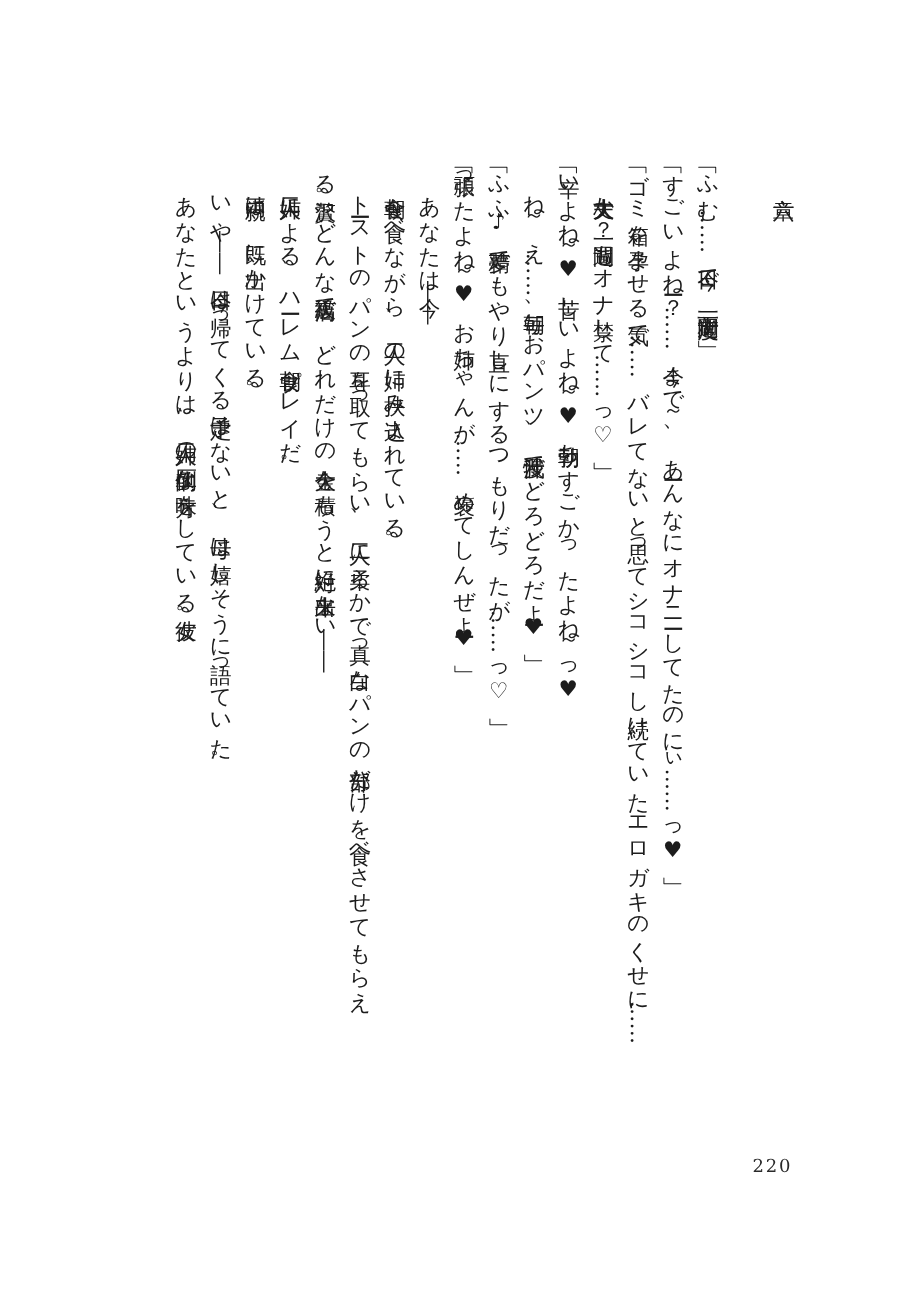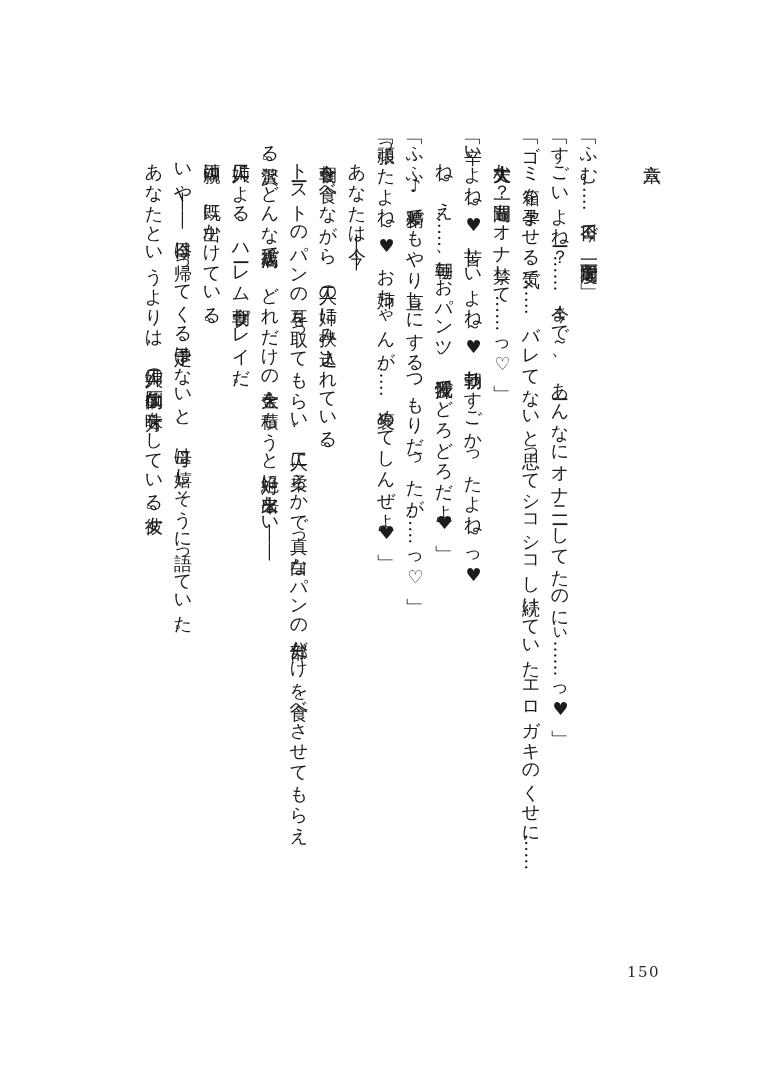--- a/index.html
+++ b/index.html
@@ -74,15 +74,15 @@
   <div class="vcol" style="left:259px">る贅沢。どんな高級店で、どれだけの大金を積もうと絶対に出来ない――</div>
 
   <div class="vcol indent" style="left:230px">姉二人による、ハーレム朝食プレイだ。</div>
 
   <div class="vcol indent" style="left:201px">両親は、既に出かけている。</div>
 
   <div class="vcol indent" style="left:172px">いや――今日は帰ってくる予定はないと、母は嬉しそうに語っていた。</div>
 
   <div class="vcol indent" style="left:143px">あなたというよりは、姉二人の圧倒的な味方をしている彼女。</div>
 
-  <div class="pagenum">150</div>
+  <div class="pagenum">220</div>
 
 </div>
 
 </body></html>

